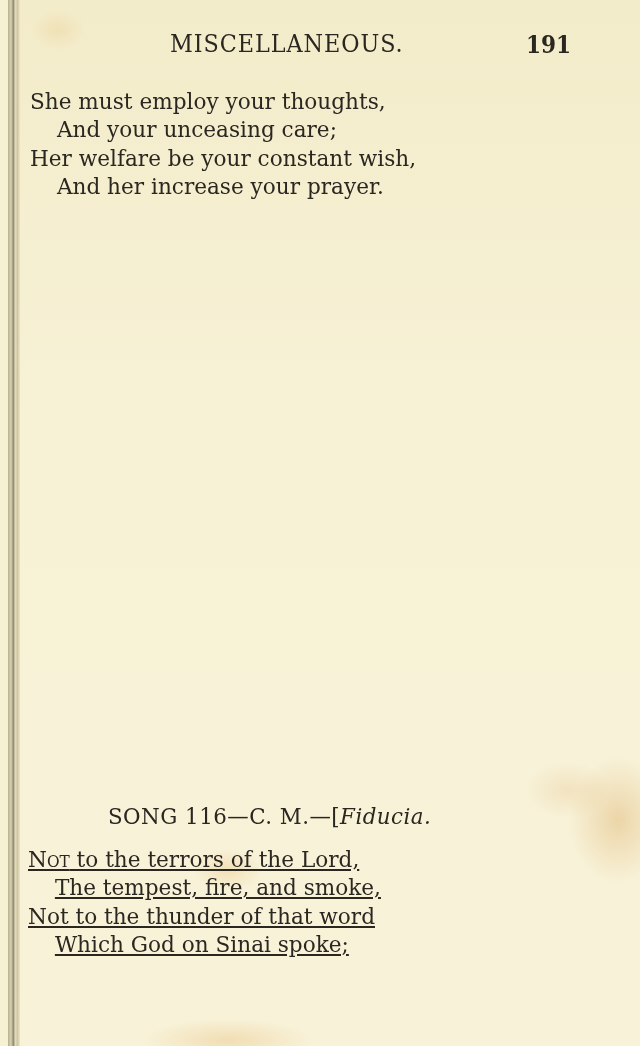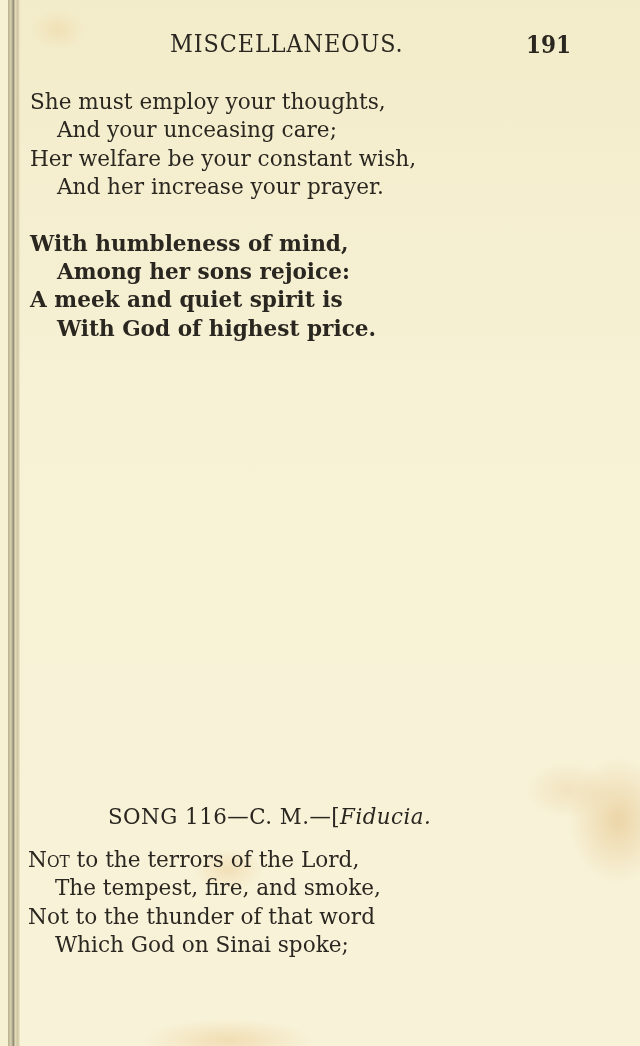--- a/index.html
+++ b/index.html
@@ -94,20 +94,21 @@
       transform: scaleX(0.95);
       transform-origin: left top;
     }
     .song-heading .tune {
       font-style: italic;
     }
     .song-text {
       position: absolute;
       left: 20px;
       top: 845px;
+      text-decoration: underline;
     }
     .smallcaps {
       font-variant: small-caps;
     }
   </style>
 </head>
 <body>
 
 <div class="page">
   <div class="spine"></div>
@@ -117,26 +118,20 @@
     <span class="page-number">191</span>
   </div>
 
   <div class="body-text">
     <div class="stanza">
       <span class="line">She must employ your thoughts,</span>
       <span class="line indent">And your unceasing care;</span>
       <span class="line">Her welfare be your constant wish,</span>
       <span class="line indent">And her increase your prayer.</span>
     </div>
-    <div class="stanza">
-      <span class="line">With humbleness of mind,</span>
-      <span class="line indent">Among her sons rejoice:</span>
-      <span class="line">A meek and quiet spirit is</span>
-      <span class="line indent">With God of highest price.</span>
-    </div>
   </div>
 
   <div class="song-heading">
     <span>SONG 116—C. M.—[</span><span class="tune">Fiducia.</span>
   </div>
 
   <div class="song-text">
     <span class="line"><span class="smallcaps">Not</span><span> to the terrors of the Lord,</span></span>
     <span class="line indent">The tempest, fire, and smoke,</span>
     <span class="line">Not to the thunder of that word</span>

